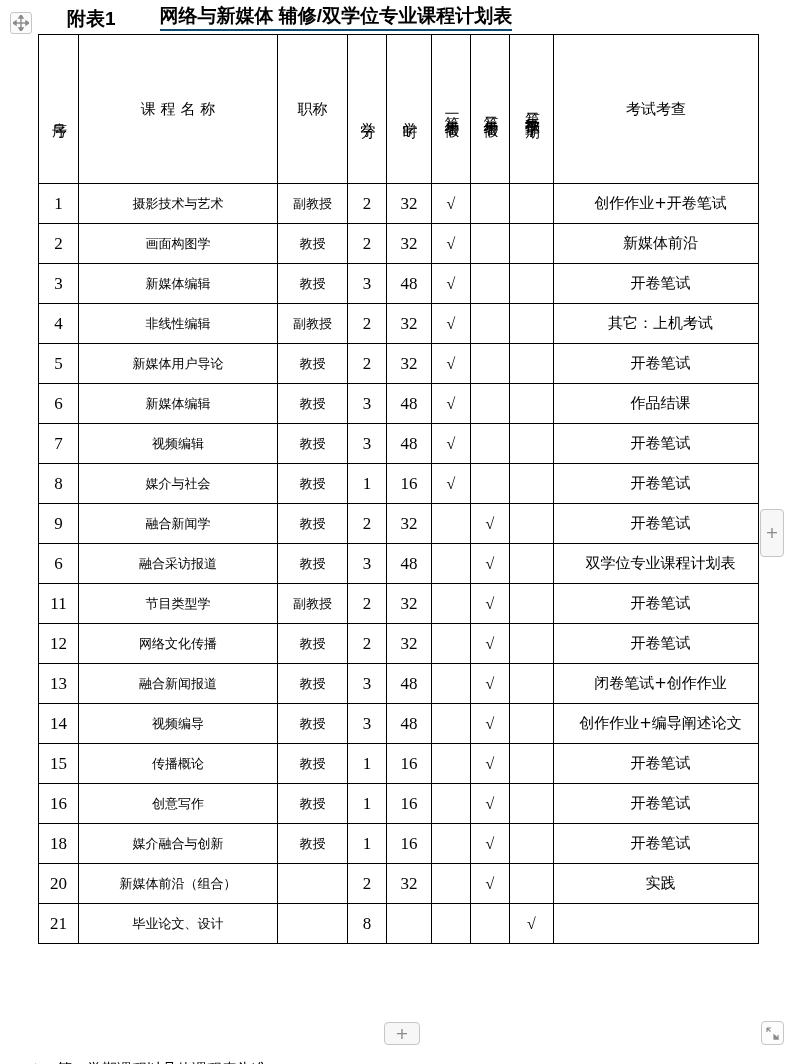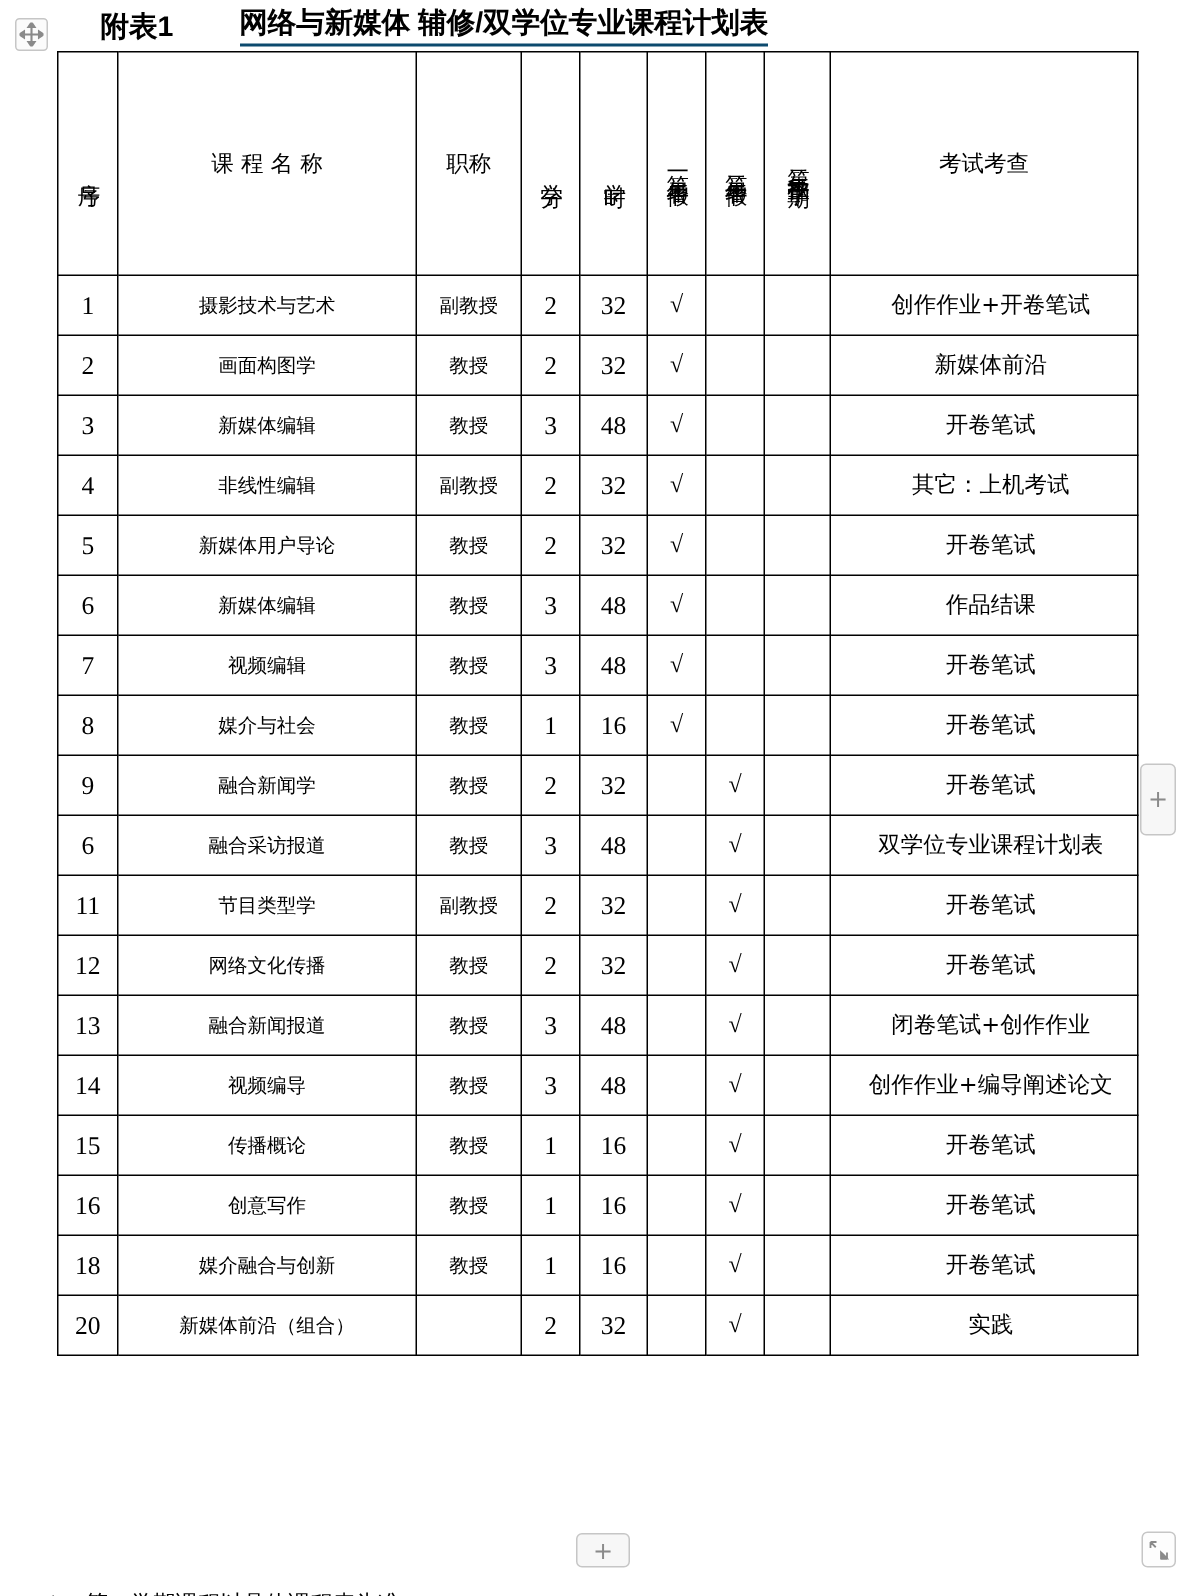--- a/index.html
+++ b/index.html
@@ -310,20 +310,31 @@
     <td class="c-course">新媒体前沿（组合）</td>
     <td class="c-title"></td>
     <td class="c-credit">2</td>
     <td class="c-hours">32</td>
     <td class="c-chk"></td>
     <td class="c-chk">√</td>
     <td class="c-chk"></td>
     <td class="c-exam">实践</td>
   </tr>
 
+  <tr>
+    <td class="c-num">21</td>
+    <td class="c-course">毕业论文、设计</td>
+    <td class="c-title"></td>
+    <td class="c-credit">8</td>
+    <td class="c-hours"></td>
+    <td class="c-chk"></td>
+    <td class="c-chk"></td>
+    <td class="c-chk">√</td>
+    <td class="c-exam"></td>
+  </tr>
 </tbody>
   </table>
 
   <button class="ctrl add-col-btn">
     <span>+</span>
   </button>
 
   <button class="ctrl add-row-btn">
     <span>+</span>
   </button>

